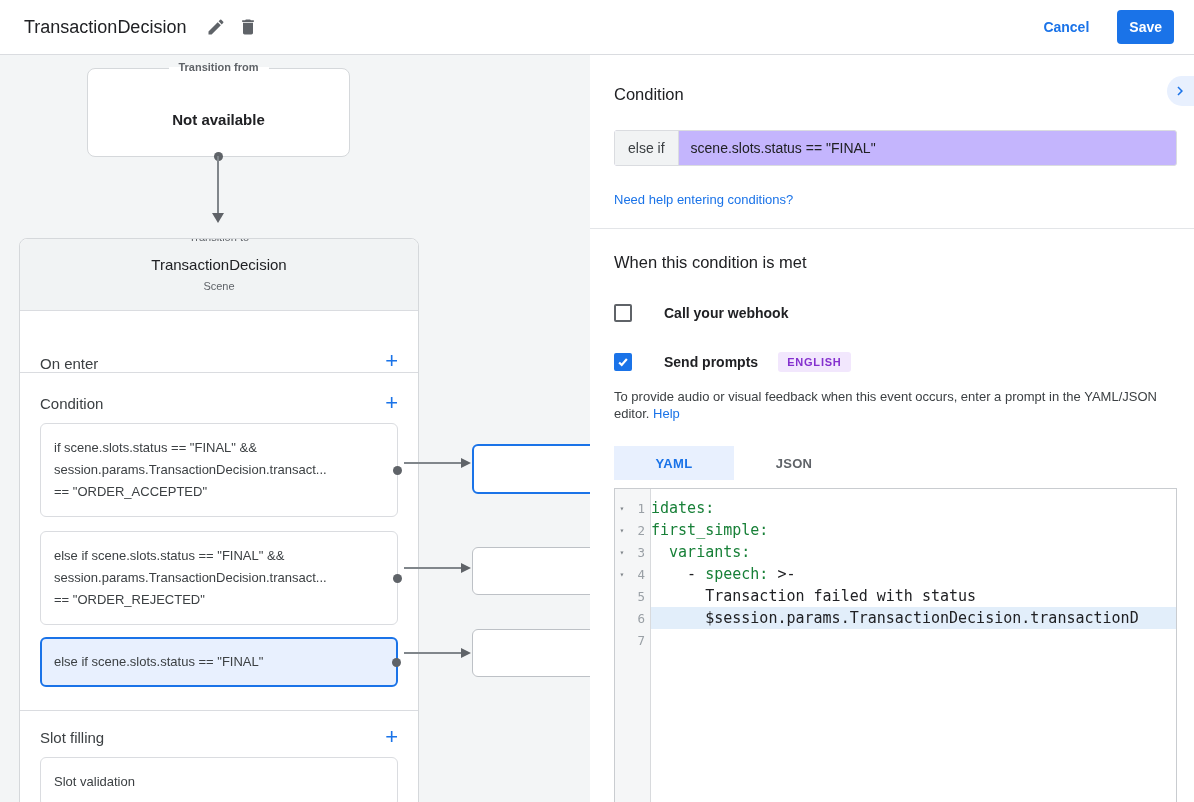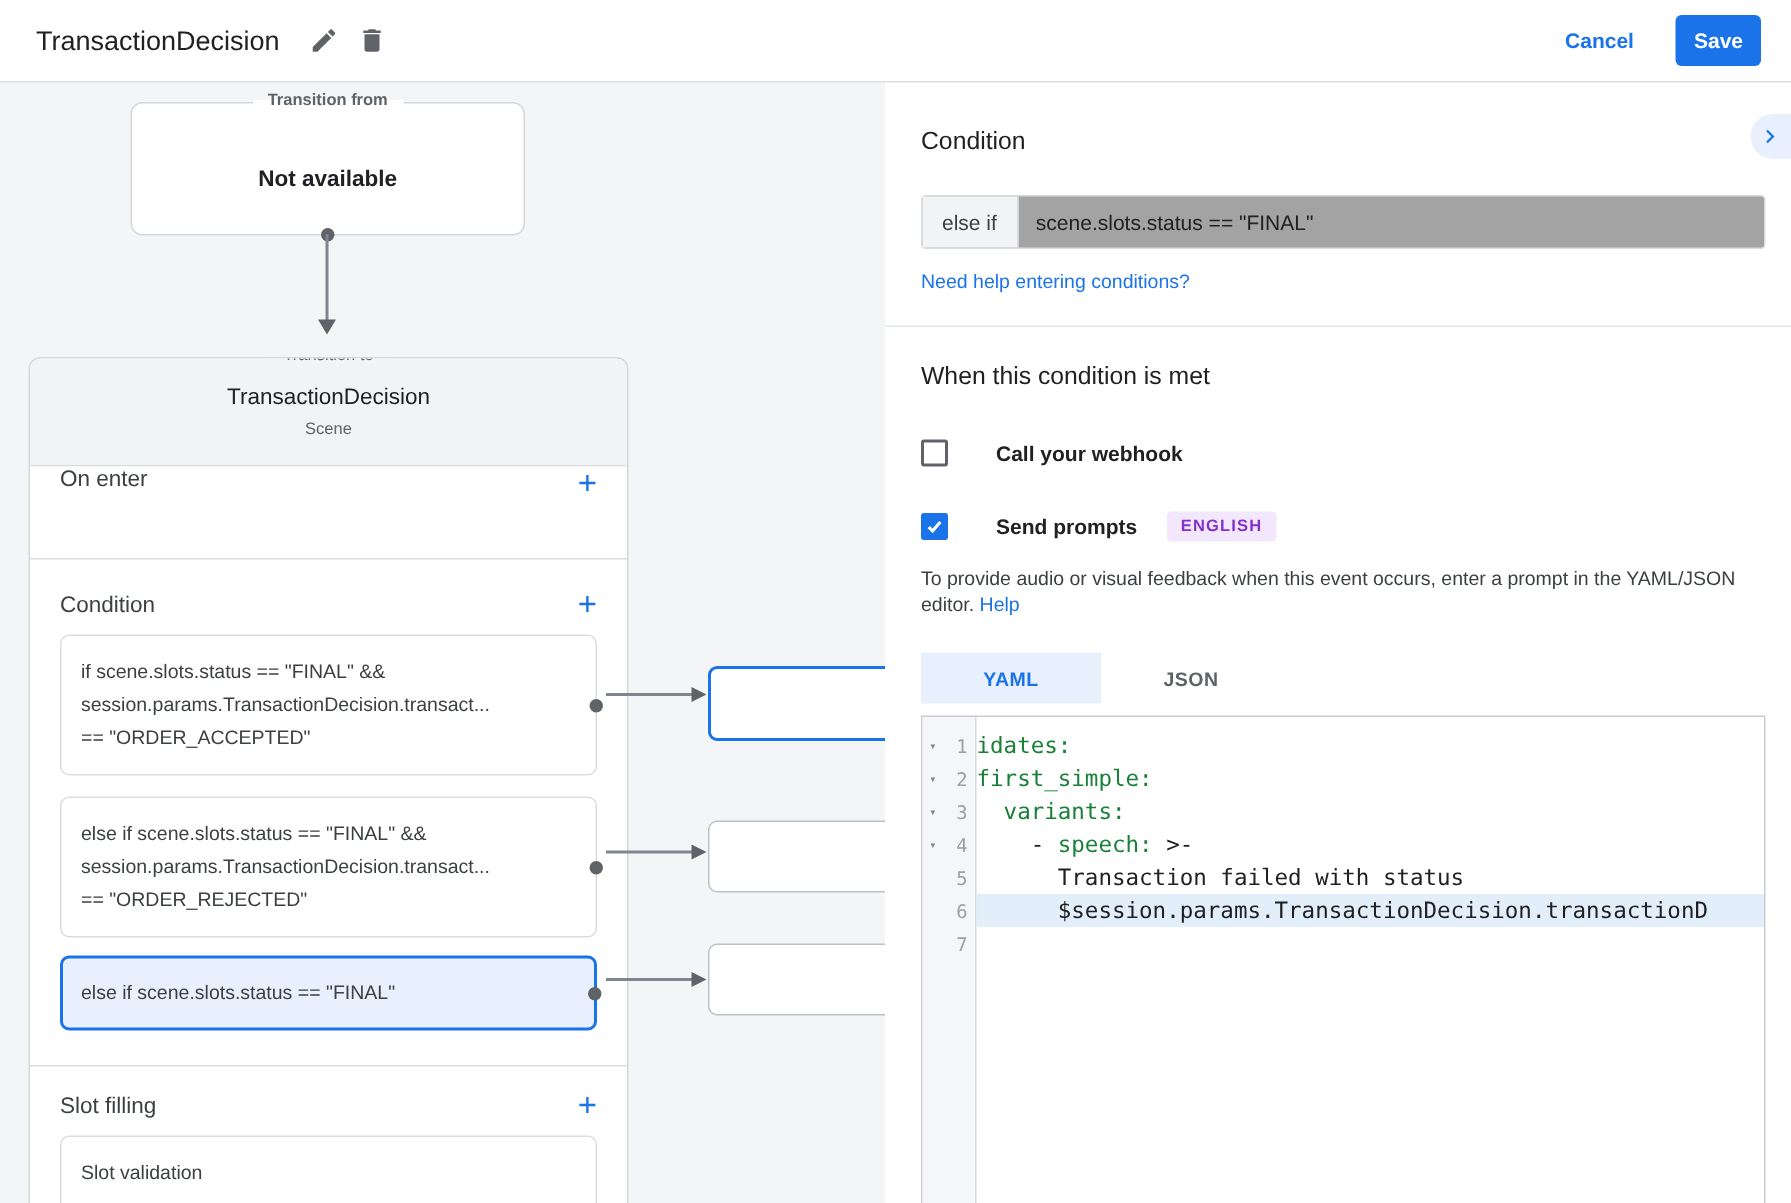--- a/index.html
+++ b/index.html
@@ -39,21 +39,21 @@
   .vline { position:absolute; left:217px; top:101px; width:2px; height:58px; background:#80868b; }
   .varrow { position:absolute; left:212px; top:158px; width:0; height:0;
     border-left:6px solid transparent; border-right:6px solid transparent; border-top:10px solid #5f6368; }
 
   .tto { left:19px; top:183px; width:400px; height:580px; overflow:hidden; }
   .tto-header { height:72px; background:#f1f3f4; border-bottom:1px solid #dadce0;
     border-radius:7px 7px 0 0; text-align:center; padding-top:17px; }
   .tto-title { font-size:15px; color:#202124; }
   .tto-sub { font-size:11px; color:#5f6368; margin-top:7px; }
 
-  .row-onenter { height:62px; display:flex; align-items:flex-start; justify-content:space-between;
+  .row-onenter { height:62px; display:flex; align-items:flex-end; justify-content:space-between;
     padding:0 18px 0 20px; border-bottom:1px solid #dadce0; font-size:15px; color:#3c4043; }
   .plus { background:none; border:none; color:#1a73e8; font-size:22px; font-weight:300;
     cursor:pointer; line-height:1; font-family:inherit; padding:0 2px; }
 
   .sec-head { display:flex; align-items:center; justify-content:space-between;
     padding:16px 18px 0 20px; height:44px; font-size:15px; color:#3c4043; }
   .cond-body { padding-bottom:23px; border-bottom:1px solid #dadce0; }
   .card { position:relative; margin:0 20px; border:1px solid #dadce0; border-radius:6px;
     background:#fff; font-size:13px; color:#3c4043; padding:13px 12px 13px 13px; cursor:pointer; }
   .card div { line-height:22px; white-space:nowrap; overflow:hidden; }
@@ -72,22 +72,22 @@
     border:1px solid #bdc1c6; border-radius:6px; }
   .tbox.blue { border:2px solid #1a73e8; }
 
   
   .cond-sec { position:relative; padding:30px 0 20px 24px; border-bottom:1px solid #e3e5e8; }
   .panel h2 { font-size:16.5px; font-weight:400; color:#202124; }
   .collapse-pill { position:absolute; top:21px; right:0; width:27px; height:30px;
     border:none; border-radius:16px 0 0 16px; background:#e8f0fe; cursor:pointer;
     display:flex; align-items:center; justify-content:flex-start; padding-left:4px; }
   .collapse-pill svg { width:18px; height:18px; fill:#1a73e8; }
-  .elseif-row { margin:26px 17px 0 0; height:36px; border:1px solid #dadce0; border-radius:3px;
-    display:flex; align-items:stretch; background:#a3a3a3;justify-content:center; }
+  .elseif-row { margin:26px 17px 12px 0; height:36px; border:1px solid #dadce0; border-radius:3px;
+    display:flex; align-items:stretch; background:#c4b5fd;justify-content:center; }
   .prefix { background:#f1f3f4; border-right:1px solid #dadce0; padding:0 13px;
     display:flex; align-items:center; font-size:14px; color:#3c4043; }
   .elseif-row input { flex:1; border:none; outline:none; padding:0 12px; font-size:14px;
     color:#202124; font-family:inherit; background:transparent; }
   .link { color:#1a73e8; font-size:13px; text-decoration:none; cursor:pointer; }
   .help-link-row { display:inline-block; margin-top:14px; }
 
   .when-sec { padding:24px 24px 0 24px; }
   .check-row { display:flex; align-items:center; cursor:pointer; }
   .check-row.webhook { margin-top:32px; }

